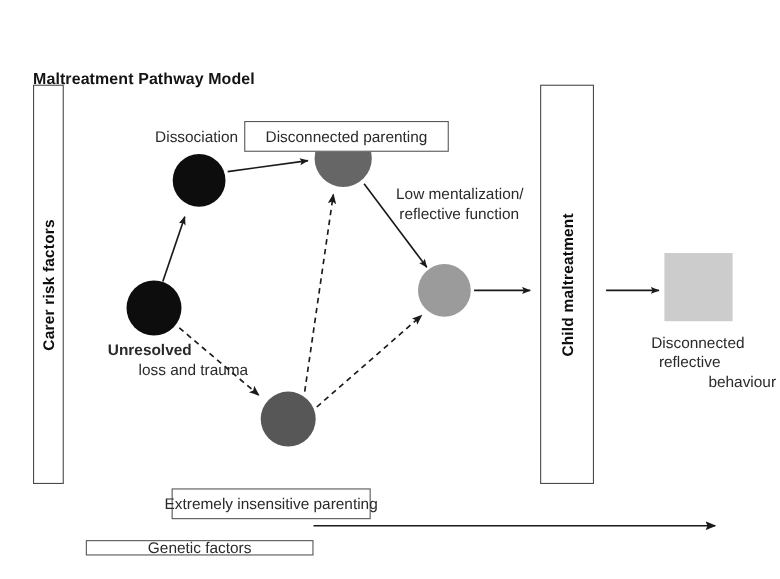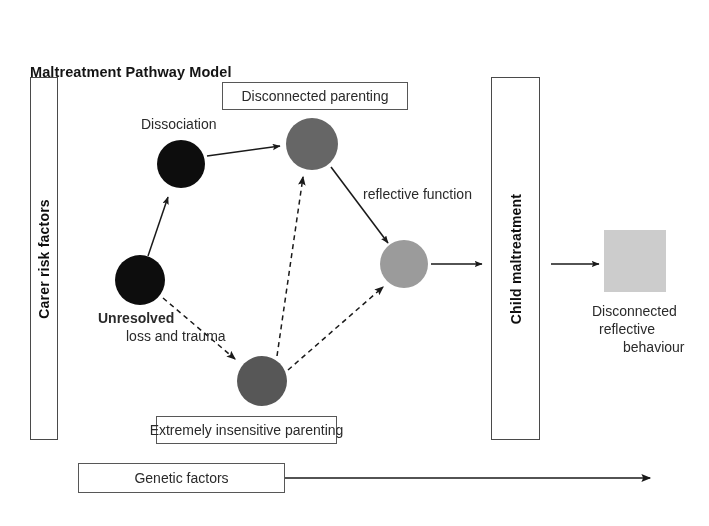--- a/index.html
+++ b/index.html
@@ -57,20 +57,21 @@
     position: absolute;
     border: 1.3px solid #575757;
     background: #ffffff;
     box-sizing: border-box;
     display: flex;
     align-items: center;
     justify-content: center;
     font-size: 14px;
     color: #2a2a2a;
     white-space: nowrap;
+    margin-top: 28px;
   }
   .plaintext {
     position: absolute;
     font-size: 14px;
     color: #2a2a2a;
     line-height: 17px;
     white-space: nowrap;
   }
   .node-circle {
     position: absolute;
@@ -142,32 +143,33 @@
   <div class="outcome-square" style="left:604px; top:230px; width:62px; height:62px; background:#cccccc;"></div>
 
   <div class="labelbox" style="left:222px; top:82px; width:186px; height:28px;">
     <span>Disconnected parenting</span>
   </div>
 
   <div class="labelbox" style="left:156px; top:416px; width:181px; height:28px;">
     <span>Extremely insensitive parenting</span>
   </div>
 
-  <div class="labelbox" style="left:78px; top:463px; width:207px; height:30px;">
+  <div class="labelbox" style="left:78px; top:463px; width:207px; height:14px;">
     <span>Genetic factors</span>
   </div>
 
   <div class="plaintext" style="left:141px; top:116px;">Dissociation</div>
 
   <div class="plaintext" style="left:98px; top:310px;font-weight:bold;">Unresolved</div>
 
   <div class="plaintext" style="left:78px; top:328px;margin-left:48px;">loss and trauma</div>
 
+  <div class="plaintext" style="left:360px; top:168px;">Low mentalization/</div>
 
   <div class="plaintext" style="left:363px; top:186px;">reflective function</div>
 
   <div class="plaintext" style="left:592px; top:303px;">Disconnected</div>
 
   <div class="plaintext" style="left:599px; top:321px;">reflective</div>
 
-  <div class="plaintext" style="left:582px; top:339px;padding-left:41px;">behaviour</div>
+  <div class="plaintext" style="left:603px; top:339px;padding-left:41px;">behaviour</div>
 
 </div>
 
 </body></html>

